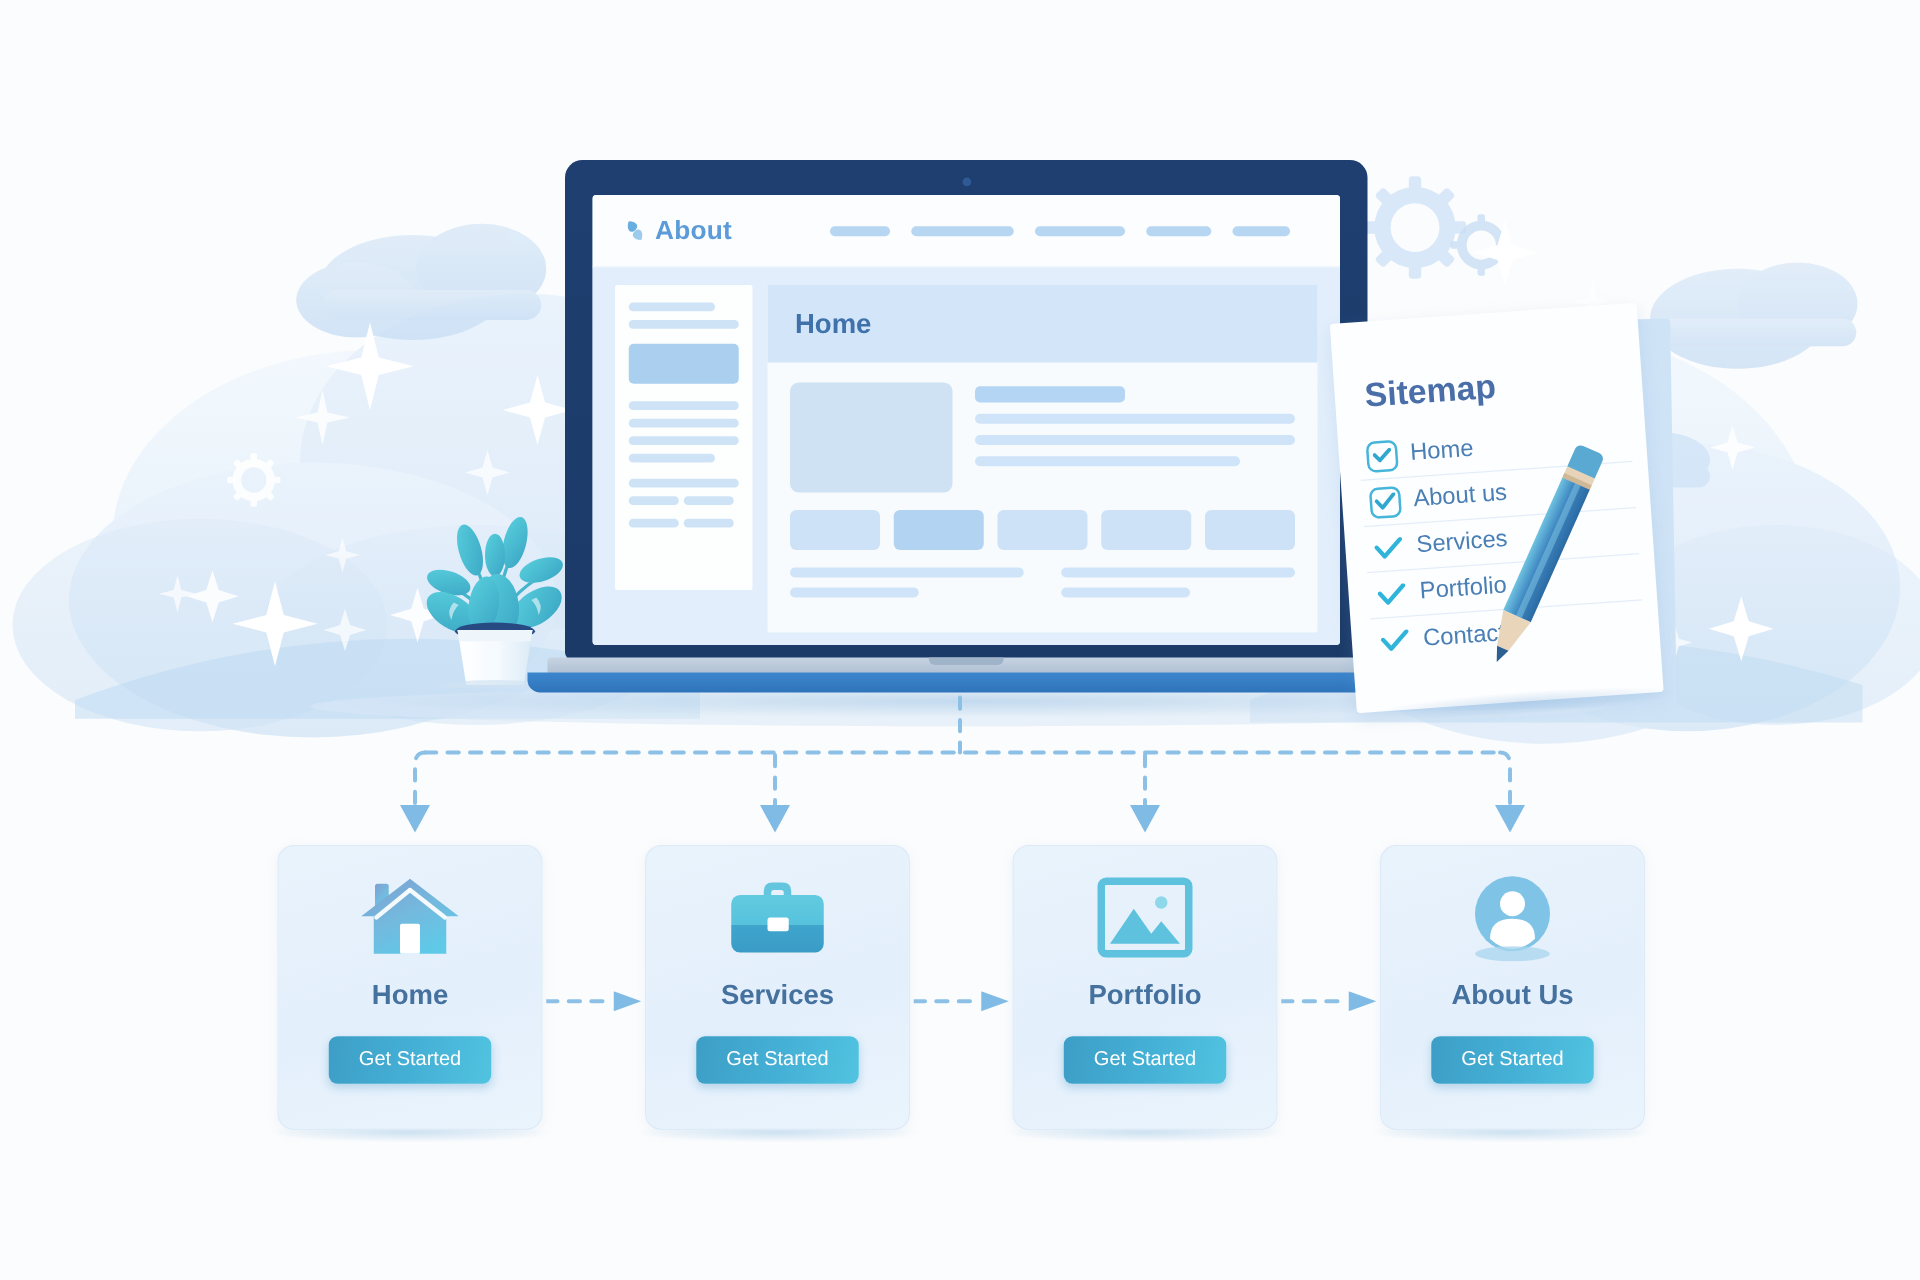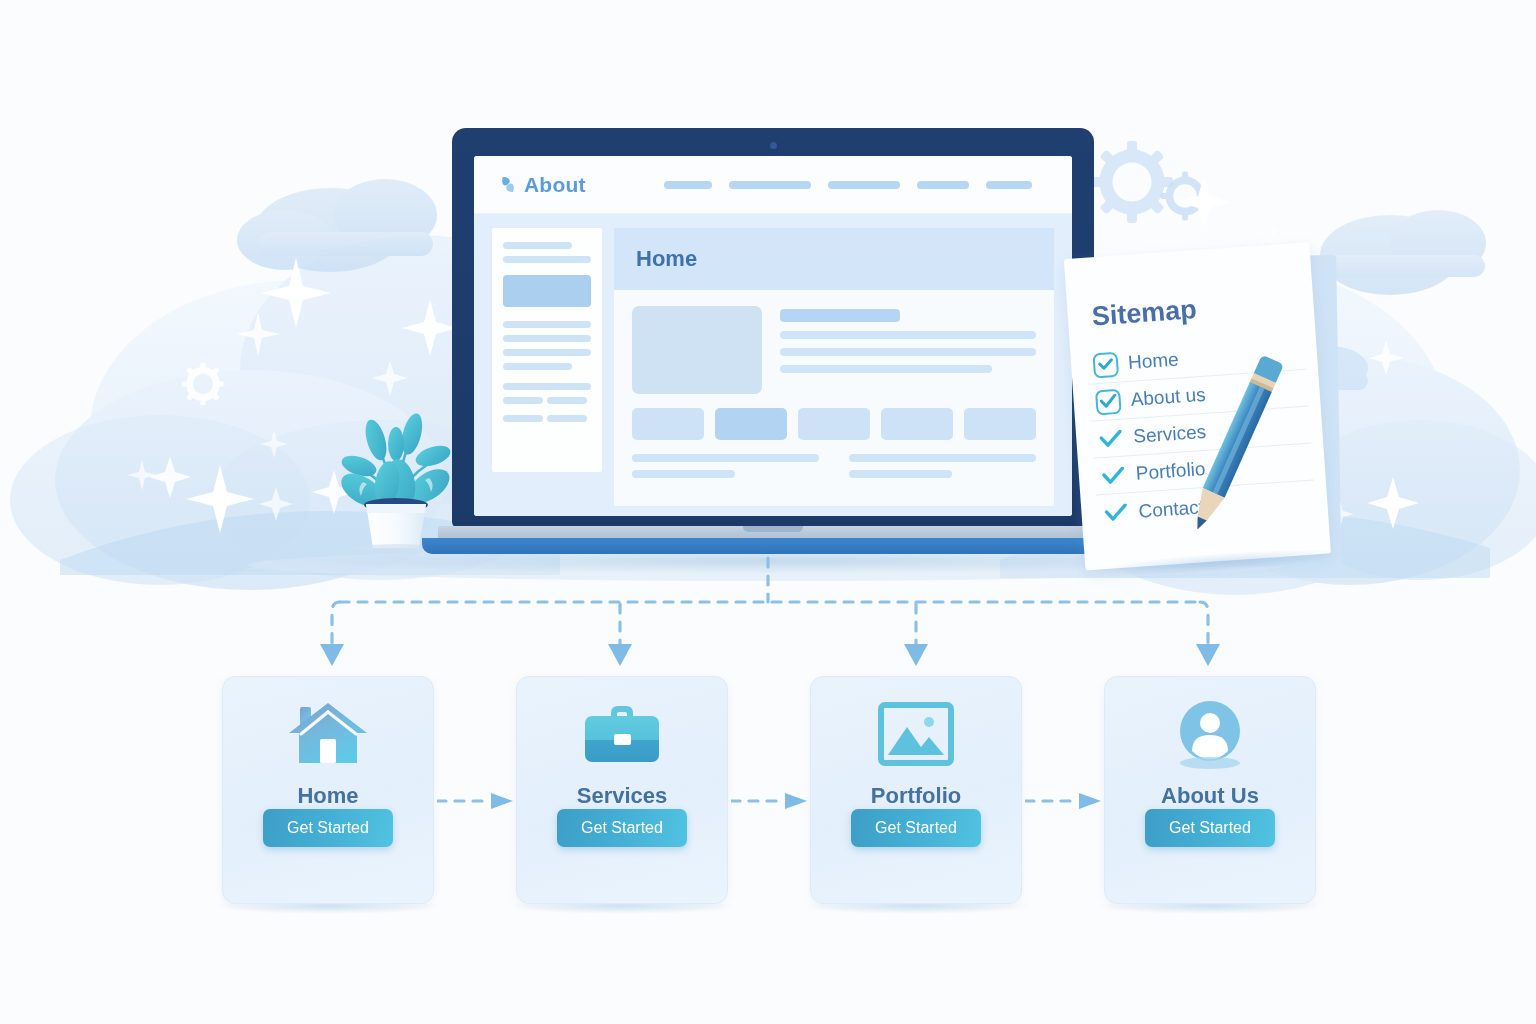--- a/index.html
+++ b/index.html
@@ -106,21 +106,21 @@
   .card {
     position:absolute; top:0; width:212px; height:228px;
     background: linear-gradient(165deg,#e9f3fc 0%,#e3effb 55%,#eaf4fd 100%);
     border:1px solid #ddeaf7; border-radius:13px;
     display:flex; flex-direction:column; align-items:center;
     box-shadow: 0 2px 10px rgba(150,190,225,.12);
   }
   .card-icon { margin-top:24px; height:66px; display:flex; align-items:center; justify-content:center; }
   .card-title { margin-top:16px; font-size:22px; font-weight:700; color:#45719f; }
   .card-btn {
-    padding:10px 24px; border-radius:7px; border:none;
+    margin-top:20px; padding:10px 24px; border-radius:7px; border:none;
     background: linear-gradient(100deg,#3d9ec6 0%,#45b1d6 55%,#51c3e0 100%);
     color:#ffffff; font-size:16px; font-family:"Liberation Sans",sans-serif;
     box-shadow: 0 3px 7px rgba(70,150,195,.3); cursor:pointer; white-space:nowrap;
   }
   .card-shadow { position:absolute; width:230px; height:16px; top:222px;
     background: radial-gradient(ellipse at center, rgba(150,195,230,.40) 0%, rgba(150,195,230,0) 70%); }
   .card-0 { left:222px; } .card-0s { left:213px; }
   .card-1 { left:516px; } .card-1s { left:507px; }
   .card-2 { left:810px; } .card-2s { left:801px; }
   .card-3 { left:1104px; } .card-3s { left:1095px; }

